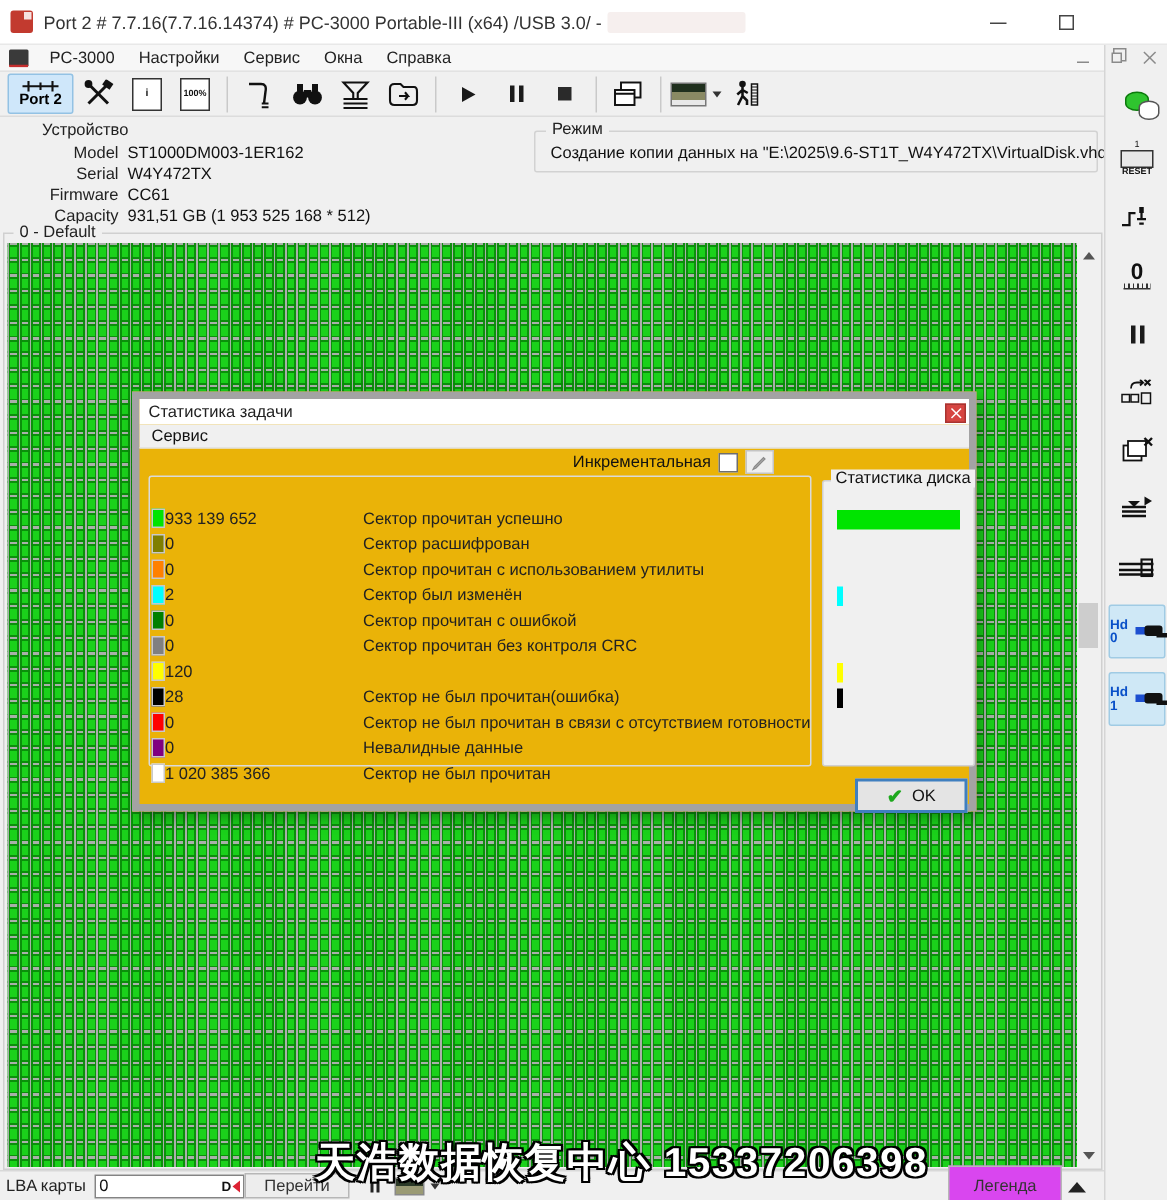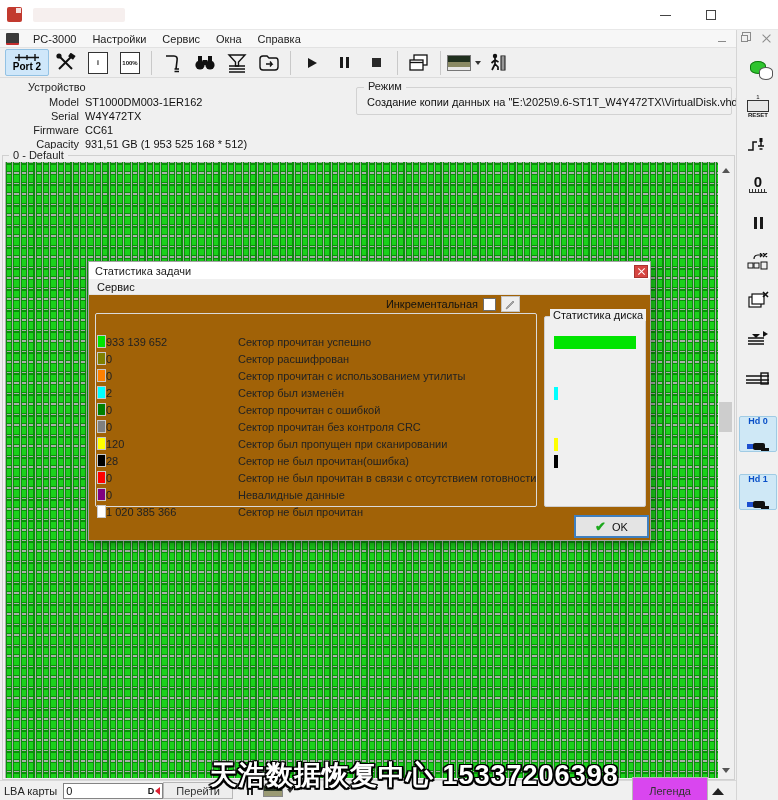--- a/index.html
+++ b/index.html
@@ -79,41 +79,41 @@
   .sb-icons { position:absolute; top:22px; left:0; width:42px; display:flex; flex-direction:column; align-items:center; gap:9px; }
   .sb-btn { width:34px; height:30px; display:flex; align-items:center; justify-content:center; flex-direction:column; }
   .cylinder { width:16px; height:13px; background:#2fc42f; border:1px solid #0c7a0c; border-radius:50%/38%; position:relative; }
   .cylinder::after { content:""; position:absolute; right:-8px; bottom:-7px; width:12px; height:11px; background:#fff; border:1px solid #555; border-radius:50%/35%; }
   .reset-box { width:22px; height:12px; border:1px solid #333; background:#e8e8e8; display:flex; align-items:center; justify-content:center; }
   .reset-text { font-size:6px; font-weight:bold; line-height:6px; color:#111; }
   .reset-sub { font-size:6px; line-height:6px; color:#111; }
   .osc { font-weight:bold; font-size:15px; line-height:14px; color:#111; }
   .osc-marks { width:18px; height:4px; border-bottom:1px solid #333; background:repeating-linear-gradient(to right,#333 0 1px, transparent 1px 3px); }
   .sb-pause { display:flex; gap:3px; } .sb-pause i { width:3px; height:12px; background:#1a1a1a; }
-  .hd-btn { width:38px; height:36px; background:#cfe8f6; border:1px solid #a0cbe4; border-radius:2px; display:flex; flex-direction:column; align-items:center; justify-content:space-between; gap:1px;margin-top:13px; }
+  .hd-btn { width:38px; height:36px; background:#cfe8f6; border:1px solid #a0cbe4; border-radius:2px; display:flex; flex-direction:row; align-items:center; justify-content:flex-end; gap:1px; }
   .hd-label { color:#0a50c8; font-weight:bold; font-size:9px; line-height:9px; }
   .hd-glyph { width:22px; height:8px; position:relative; }
   .hd-glyph::before { content:""; position:absolute; left:0; top:1px; width:7px; height:5px; background:#1d4fd0; }
   .hd-glyph::after { content:""; position:absolute; left:6px; top:0; width:12px; height:7px; background:#111; border-radius:2px; box-shadow:6px 3px 0 -2px #111; }
 
   
   .statusbar { position:absolute; left:0; bottom:0; width:736px; height:20px; background:#f0f0f0; border-top:1px solid #d8d8d8; display:flex; align-items:center; }
   .sb-label { margin:0 6px 0 4px; color:#222; }
   .lba-input { width:100px; height:16px; background:#fff; border:1px solid #848484; display:flex; align-items:center; padding:0 2px; }
   .lba-value { flex:1; }
   .dec-icon { font-weight:bold; font-size:9px; color:#111; display:flex; align-items:center; }
   .dec-icon::after { content:""; width:0; height:0; border-right:5px solid #d23; border-top:4px solid transparent; border-bottom:4px solid transparent; margin-left:1px; }
   .status-btn { height:17px; padding:0 12px; background:#ededed; border:1px solid #b7b7b7; display:flex; align-items:center; justify-content:center; color:#333; }
   .mini-pause { display:flex; gap:2px; margin-left:14px; } .mini-pause i { width:2px; height:9px; background:#222; }
   .mini-map { width:20px; height:12px; border:1px solid #888; background:linear-gradient(to bottom,#2c3a28 0 45%, #9a9a74 45%); margin-left:10px; }
   .legend-btn { margin-left:auto; margin-right:28px; height:28px; padding:0 16px; background:#d946ef; border:1px solid #b7b7b7; display:flex; align-items:center; color:#333; }
   .collapse-up { position:absolute; right:12px; bottom:5px; width:0; height:0; border-bottom:7px solid #222; border-left:6px solid transparent; border-right:6px solid transparent; }
 
   
-  .dialog { position:absolute; left:88px; top:261px; width:563px; height:280px; background:#a16207; border:1px solid #a3a3a3; box-shadow:3px 4px 10px rgba(0,0,0,.35); z-index:20; }
+  .dialog { position:absolute; left:88px; top:261px; width:563px; height:280px; background:#eab308; border:5px solid #a3a3a3; box-shadow:3px 4px 10px rgba(0,0,0,.35); z-index:20; }
   .dlg-titlebar { height:17px; background:#ffffff; display:flex; align-items:center; padding-left:6px; }
   .dlg-title { font-size:11px; color:#222; }
   .dlg-close { margin-left:auto; margin-right:2px; margin-top:1px; width:14px; height:13px; background:#d64541; border:1px solid #a83430; display:flex; align-items:center; justify-content:center; }
   .dlg-close-x { position:relative; width:7px; height:7px; }
   .dlg-close-x::before,.dlg-close-x::after { content:""; position:absolute; left:3px; top:-1px; width:1px; height:9px; background:#fff; }
   .dlg-close-x::before { transform:rotate(45deg);} .dlg-close-x::after { transform:rotate(-45deg);}
   .dlg-menubar { height:16px; display:flex; align-items:center; background:#f0f0f0; border-bottom:1px solid #e3e3e3; }
   .dlg-menu-item { padding:0 8px; }
   .dlg-body { position:relative; height:247px; }
   .stats-group { position:absolute; left:6px; top:18px; width:442px; height:194px; border:1px solid #dadada; border-radius:2px; }
@@ -139,20 +139,21 @@
 
   svg { display:block; }
 </style>
 </head>
 <body>
 
 <div class="app">
 
   <div class="titlebar">
     <div class="app-icon"></div>
+    <span class="title-text">Port 2 # 7.7.16(7.7.16.14374) # PC-3000 Portable-III (x64) /USB 3.0/ -</span>
     <span class="redacted"></span>
     <div class="win-controls">
       <div class="win-btn">
           <span class="glyph-min"></span>
         </div>
       <div class="win-btn">
           <span class="glyph-max"></span>
         </div>
       <div class="win-btn"></div>
     </div>
@@ -446,21 +447,20 @@
 
   <div class="stat-row">
     <span class="swatch" style="background: rgb(128, 128, 128);"></span>
     <span class="stat-val">0</span>
     <span class="stat-lbl">Сектор прочитан без контроля CRC</span>
   </div>
 
   <div class="stat-row">
     <span class="swatch" style="background: rgb(255, 255, 0);"></span>
     <span class="stat-val">120</span>
-    <span class="stat-lbl">Сектор был пропущен при сканировании</span>
   </div>
 
   <div class="stat-row">
     <span class="swatch" style="background: rgb(0, 0, 0);"></span>
     <span class="stat-val">28</span>
     <span class="stat-lbl">Сектор не был прочитан(ошибка)</span>
   </div>
 
   <div class="stat-row">
     <span class="swatch" style="background: rgb(255, 0, 0);"></span>

